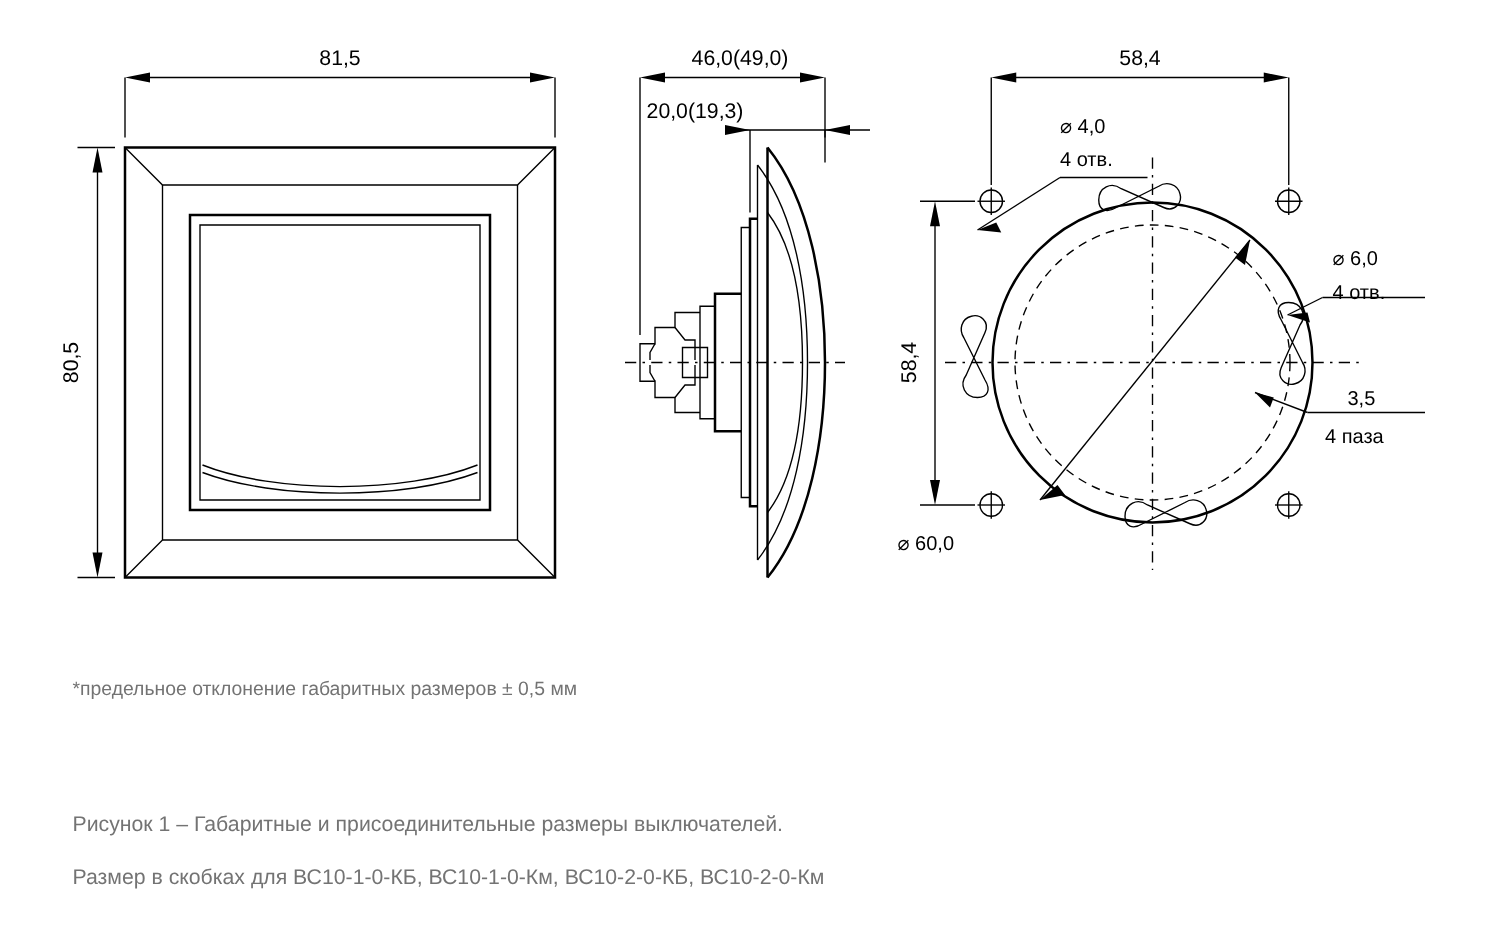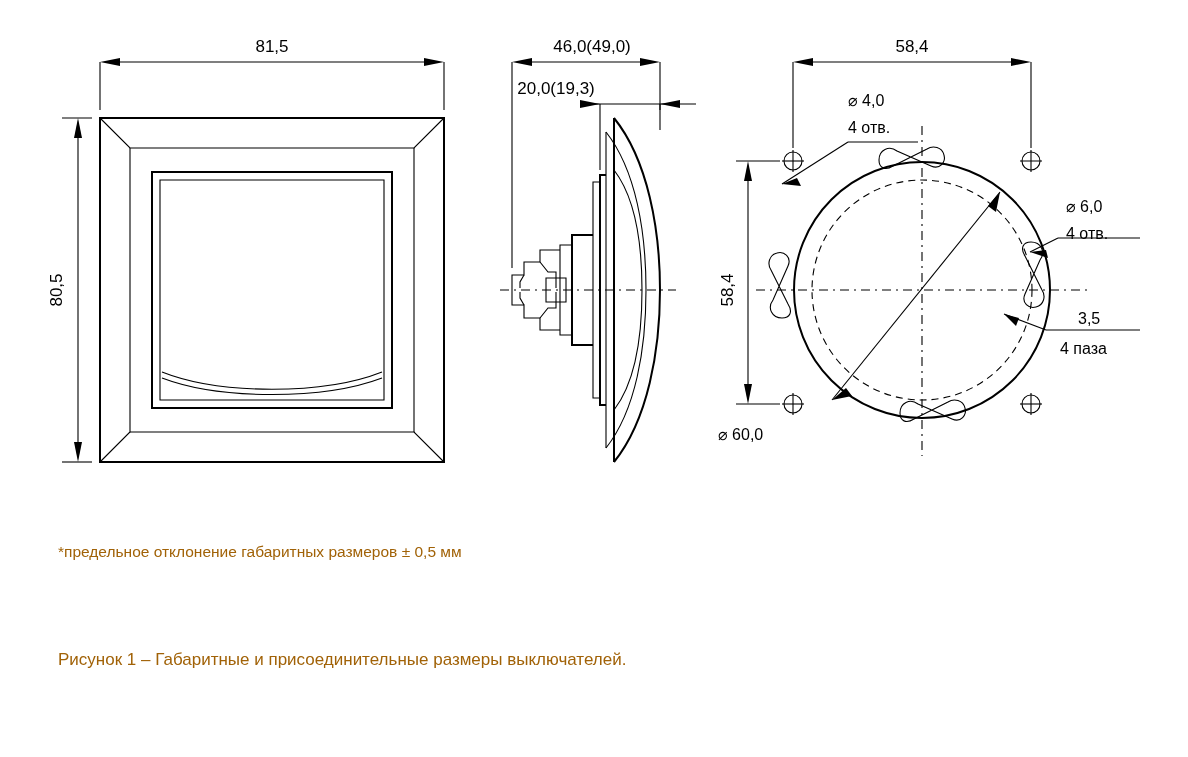--- a/index.html
+++ b/index.html
@@ -22,21 +22,21 @@
   #drawing {
     position: absolute;
     left: 0;
     top: 0;
     width: 1188px;
     height: 757px;
   }
   .cap {
     position: absolute;
     font-family: "Liberation Sans", sans-serif;
-    color: #a16207;
+    color: #737373;
     white-space: pre;
   }
   .note {
     position: absolute;
     left: 58px;
     top: 543px;
     font-size: 15.5px;
   }
   .fig-line-1 {
     position: absolute;
@@ -250,14 +250,15 @@
       <text class="dimsm" x="1060" y="354">4 паза</text>
     </g>
 
     <g>
       <text class="dimsm" x="718" y="440">⌀ 60,0</text>
     </g>
   </svg>
 
   <div class="cap note">*предельное отклонение габаритных размеров ± 0,5 мм</div>
   <div class="cap fig-line-1">Рисунок 1 – Габаритные и присоединительные размеры выключателей.</div>
+  <div class="cap fig-line-2">Размер в скобках для ВС10-1-0-КБ, ВС10-1-0-Км, ВС10-2-0-КБ, ВС10-2-0-Км</div>
 
 </div>
 
 </body></html>

